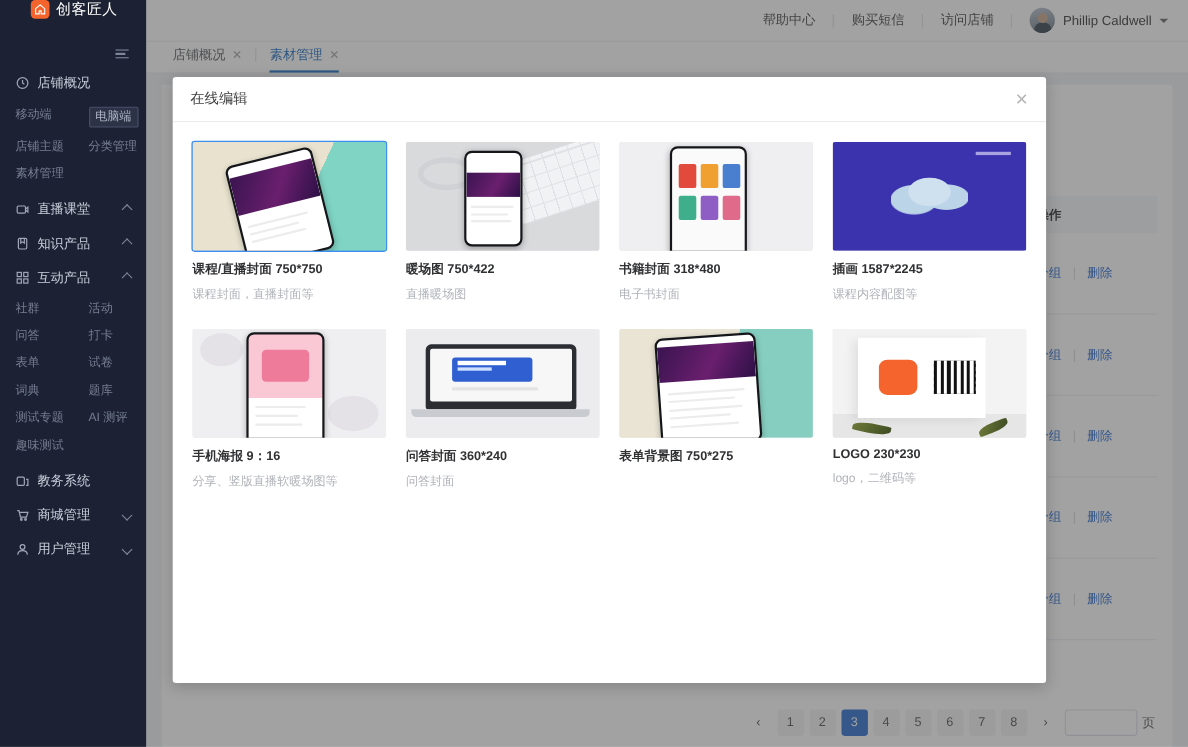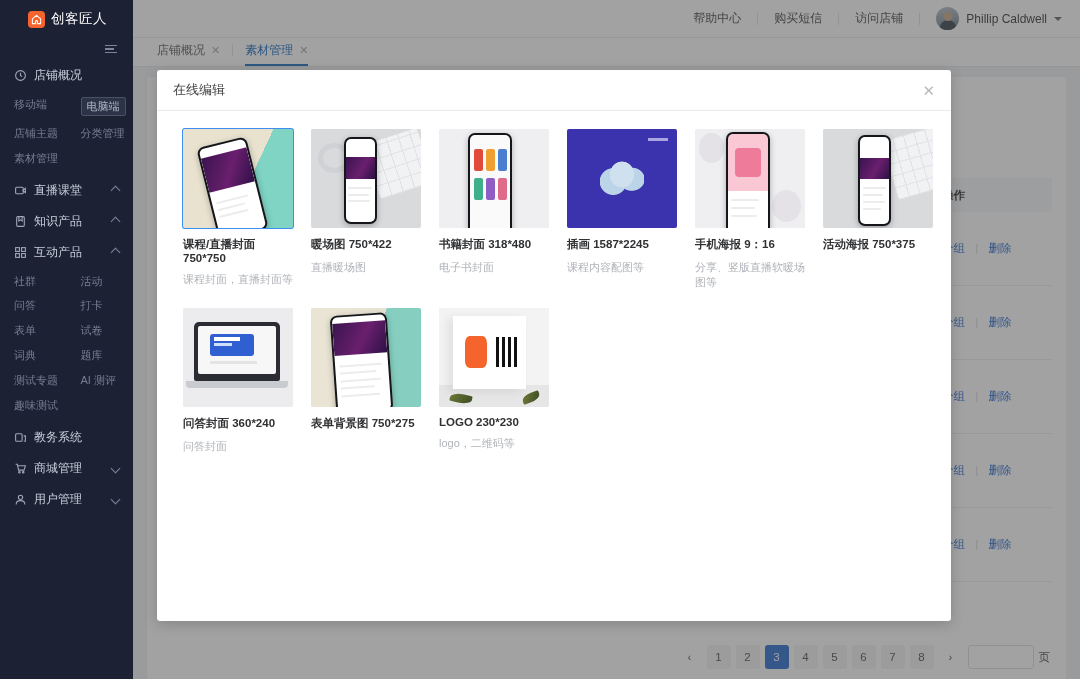--- a/index.html
+++ b/index.html
@@ -10,21 +10,21 @@
   }
   #root { position: relative; width: 1080px; height: 679px; }
 
   
   .sidebar {
     position: absolute; left: 0; top: 0; width: 133px; height: 679px;
     background: #1c2233; color: #8c93a8; z-index: 5;
     overflow: hidden;
   }
   .brand {
-    height: 38px; display: flex; align-items: center; gap: 6px;
+    height: 38px; display: flex; align-items: flex-start; gap: 6px;
     padding-left: 28px;
   }
   .brand-logo {
     width: 17px; height: 17px; background: #f5642d; border-radius: 4px;
     display: flex; align-items: center; justify-content: center;
     flex: 0 0 auto;
   }
   .brand-logo svg { display: block; }
   .brand-name { color: #fff; font-size: 13.5px; letter-spacing: .5px; }
 
@@ -192,21 +192,21 @@
   .modal-head {
     height: 41px; flex: 0 0 auto; display:flex; align-items:center;
     padding: 0 16px; border-bottom:1px solid #ebebeb;
   }
   .modal-title { font-size:13px; color:#404040; flex:1 1 auto; }
   .modal-x { font-size:15px; color:#b8b8b8; cursor:pointer; line-height:1; }
   .modal-body {
     flex: 1 1 auto; overflow-y: auto; padding: 18px 18px 10px 18px;
   }
   .grid {
-    display:grid; grid-template-columns: repeat(6, 1fr); gap: 18px 18px; margin-left: 8px;
+    display:grid; grid-template-columns: repeat(4, 1fr); gap: 24px 18px;
   }
   .tcard { cursor:pointer; }
   .thumb {
     width: 100%; height: 99px; border-radius:2px; overflow:hidden;
     position:relative; background:#e9e9e9;
   }
   .tcard.selected .thumb { outline: 2px solid #3d8ef0; outline-offset:-1px; }
   .tname { font-size: 11.5px; color:#303133; font-weight:bold; margin-top: 9px; }
   .tdesc { font-size: 11px; color:#b0b3b8; margin-top: 8px; }
 
@@ -439,38 +439,20 @@
                 <div class="line" style="top:66%;width:70%;"></div>
                 <div class="line" style="top:74%;width:60%;"></div>
                 <div class="line" style="top:82%;width:66%;"></div>
               </div>
             </div>
           </div>
           <div class="tname">手机海报 9：16</div>
           <div class="tdesc">分享、竖版直播软暖场图等</div>
         </div>
 
-        <div class="tcard">
-          <div class="thumb">
-            <div class="th-full" style="background:#d9dadc;"></div>
-            <div style="position:absolute;right:-8%;top:4%;width:48%;height:62%;background:#f1f2f4;border-radius:4px;transform:rotate(-16deg);
-                        background-image:repeating-linear-gradient(0deg,#e0e2e5 0 1px,transparent 1px 12px),repeating-linear-gradient(90deg,#e0e2e5 0 1px,transparent 1px 11px);"></div>
-            <div class="ph" style="left:32%;top:6%;width:30%;height:92%;">
-              <div class="scr">
-                  <div class="hdrimg" style="top:24%;height:24%;"></div>
-                <div class="line" style="top:58%;width:80%;"></div>
-                <div class="line" style="top:66%;width:70%;"></div>
-                <div class="line" style="top:74%;width:76%;"></div>
-                <div class="line" style="top:82%;width:64%;"></div>
-                </div>
-            </div>
-          </div>
-          <div class="tname">活动海报 750*375</div>
-          <div class="tdesc"></div>
-        </div>
 
 
 
         <div class="tcard">
           <div class="thumb">
             <div class="th-full" style="background:#ececee;"></div>
             <div class="lap" style="left:10%;top:14%;width:78%;height:60%;">
               <div class="scr" style="background:#f7f7f7;">
                 <div style="position:absolute;left:16%;top:16%;width:56%;height:46%;background:#2f5fd0;border-radius:3px;"></div>
                 <div style="position:absolute;left:20%;top:24%;width:34%;height:4px;background:#fff;"></div>

